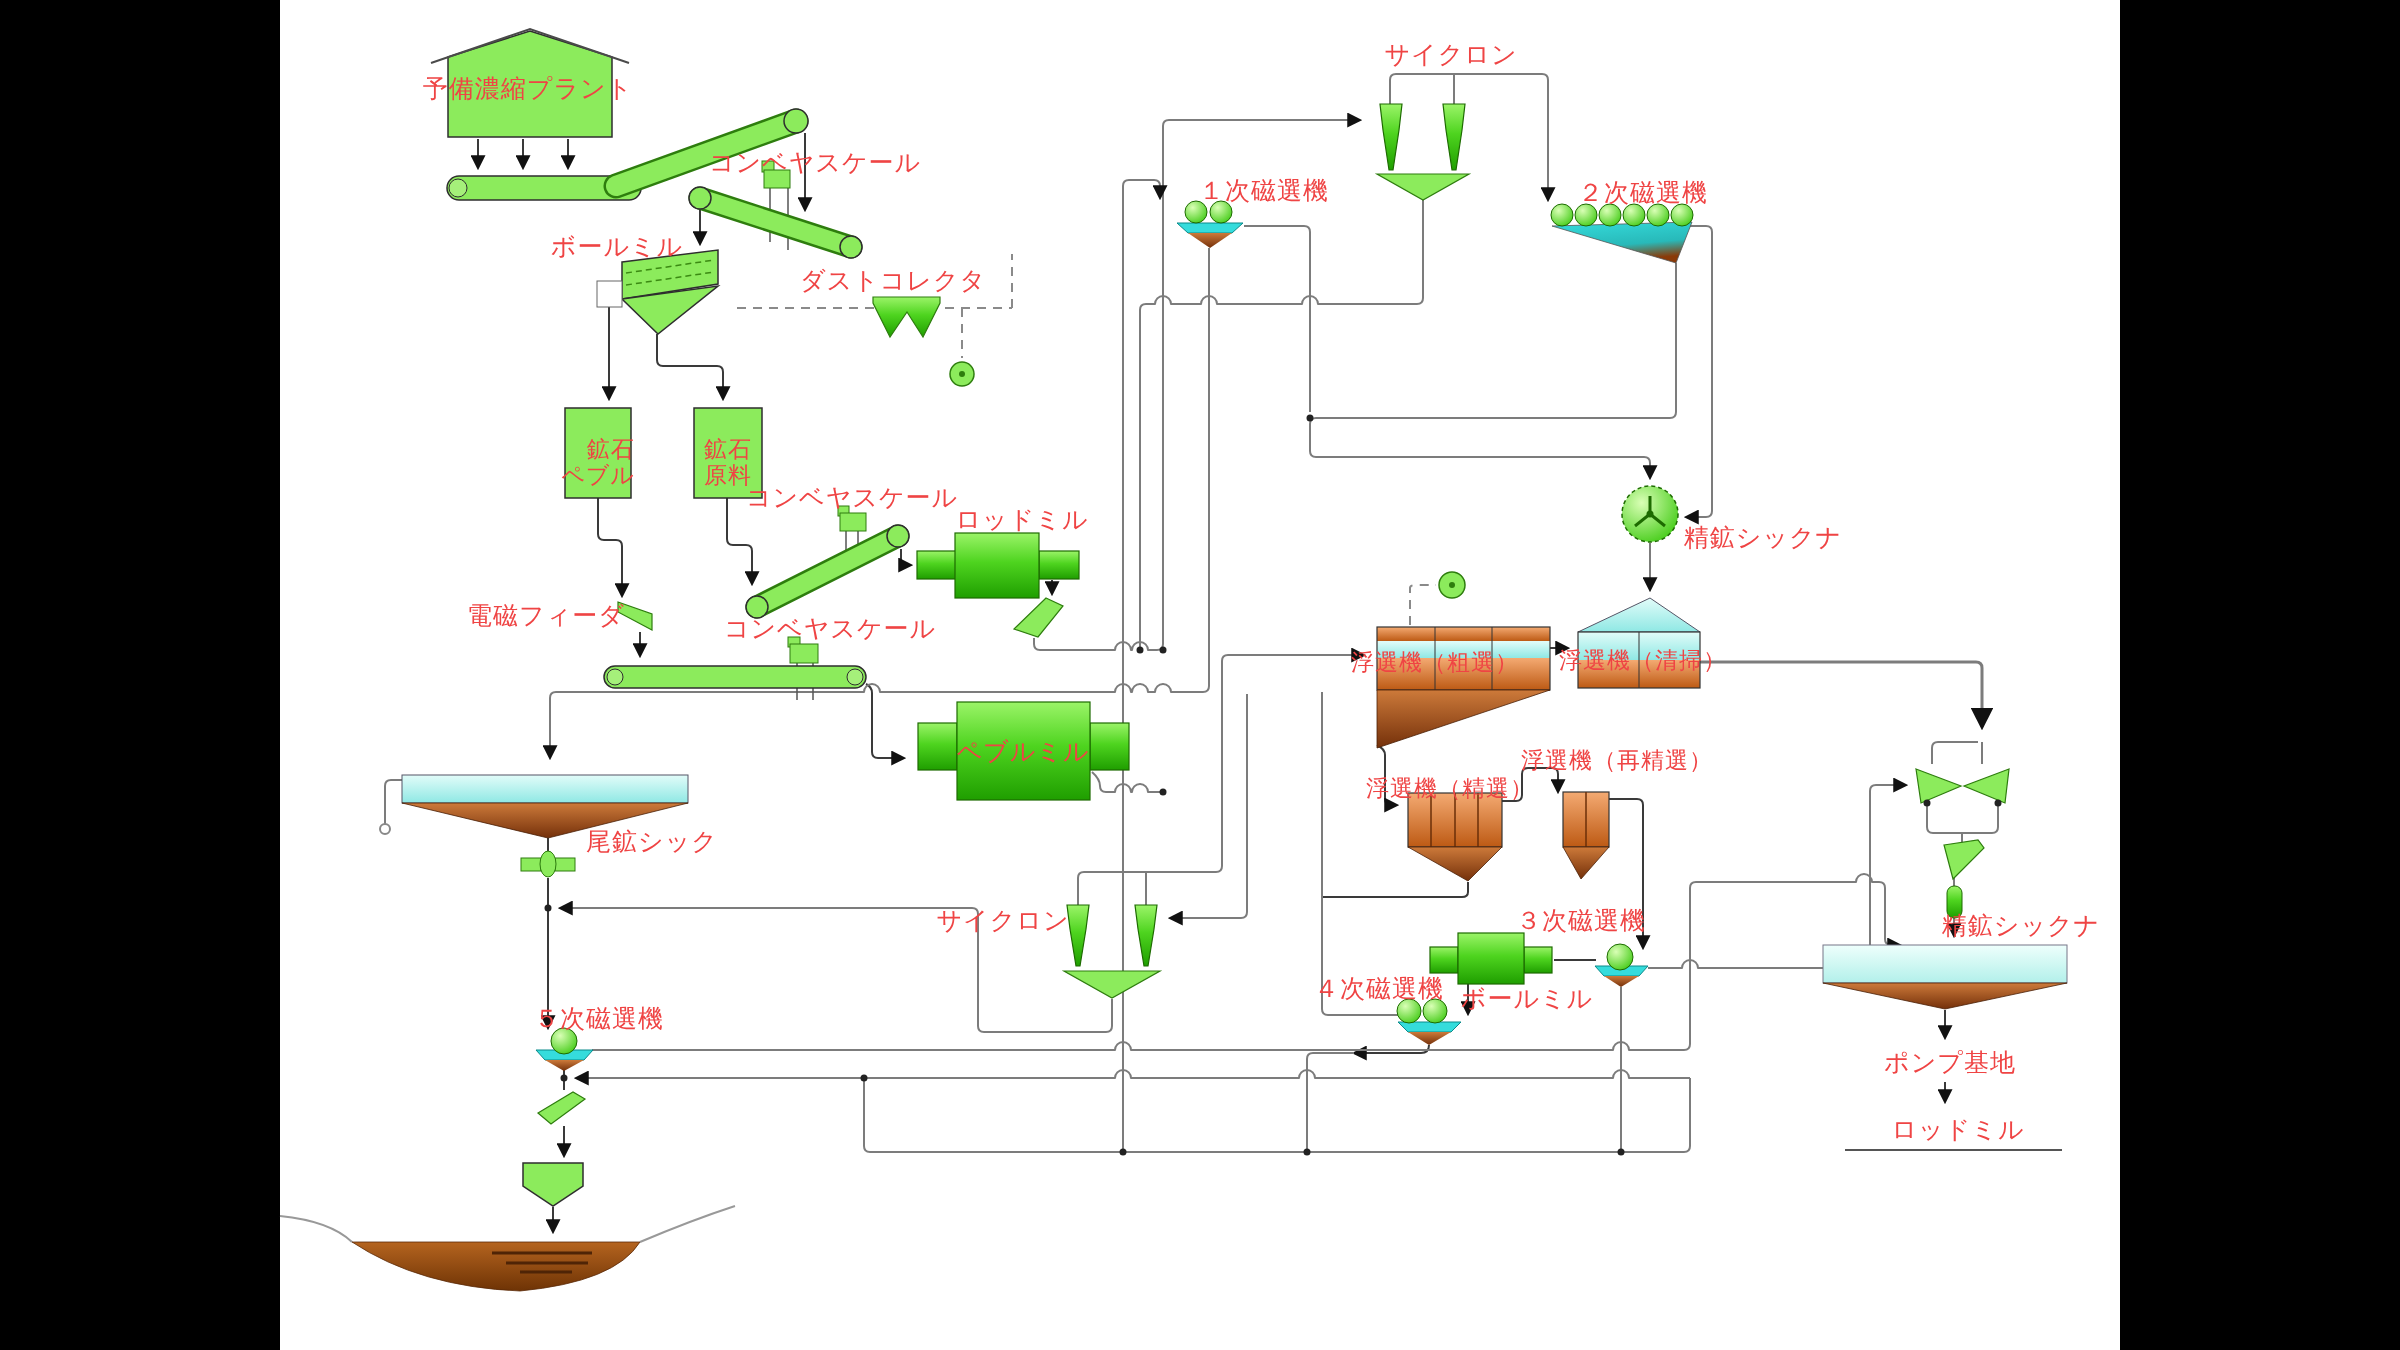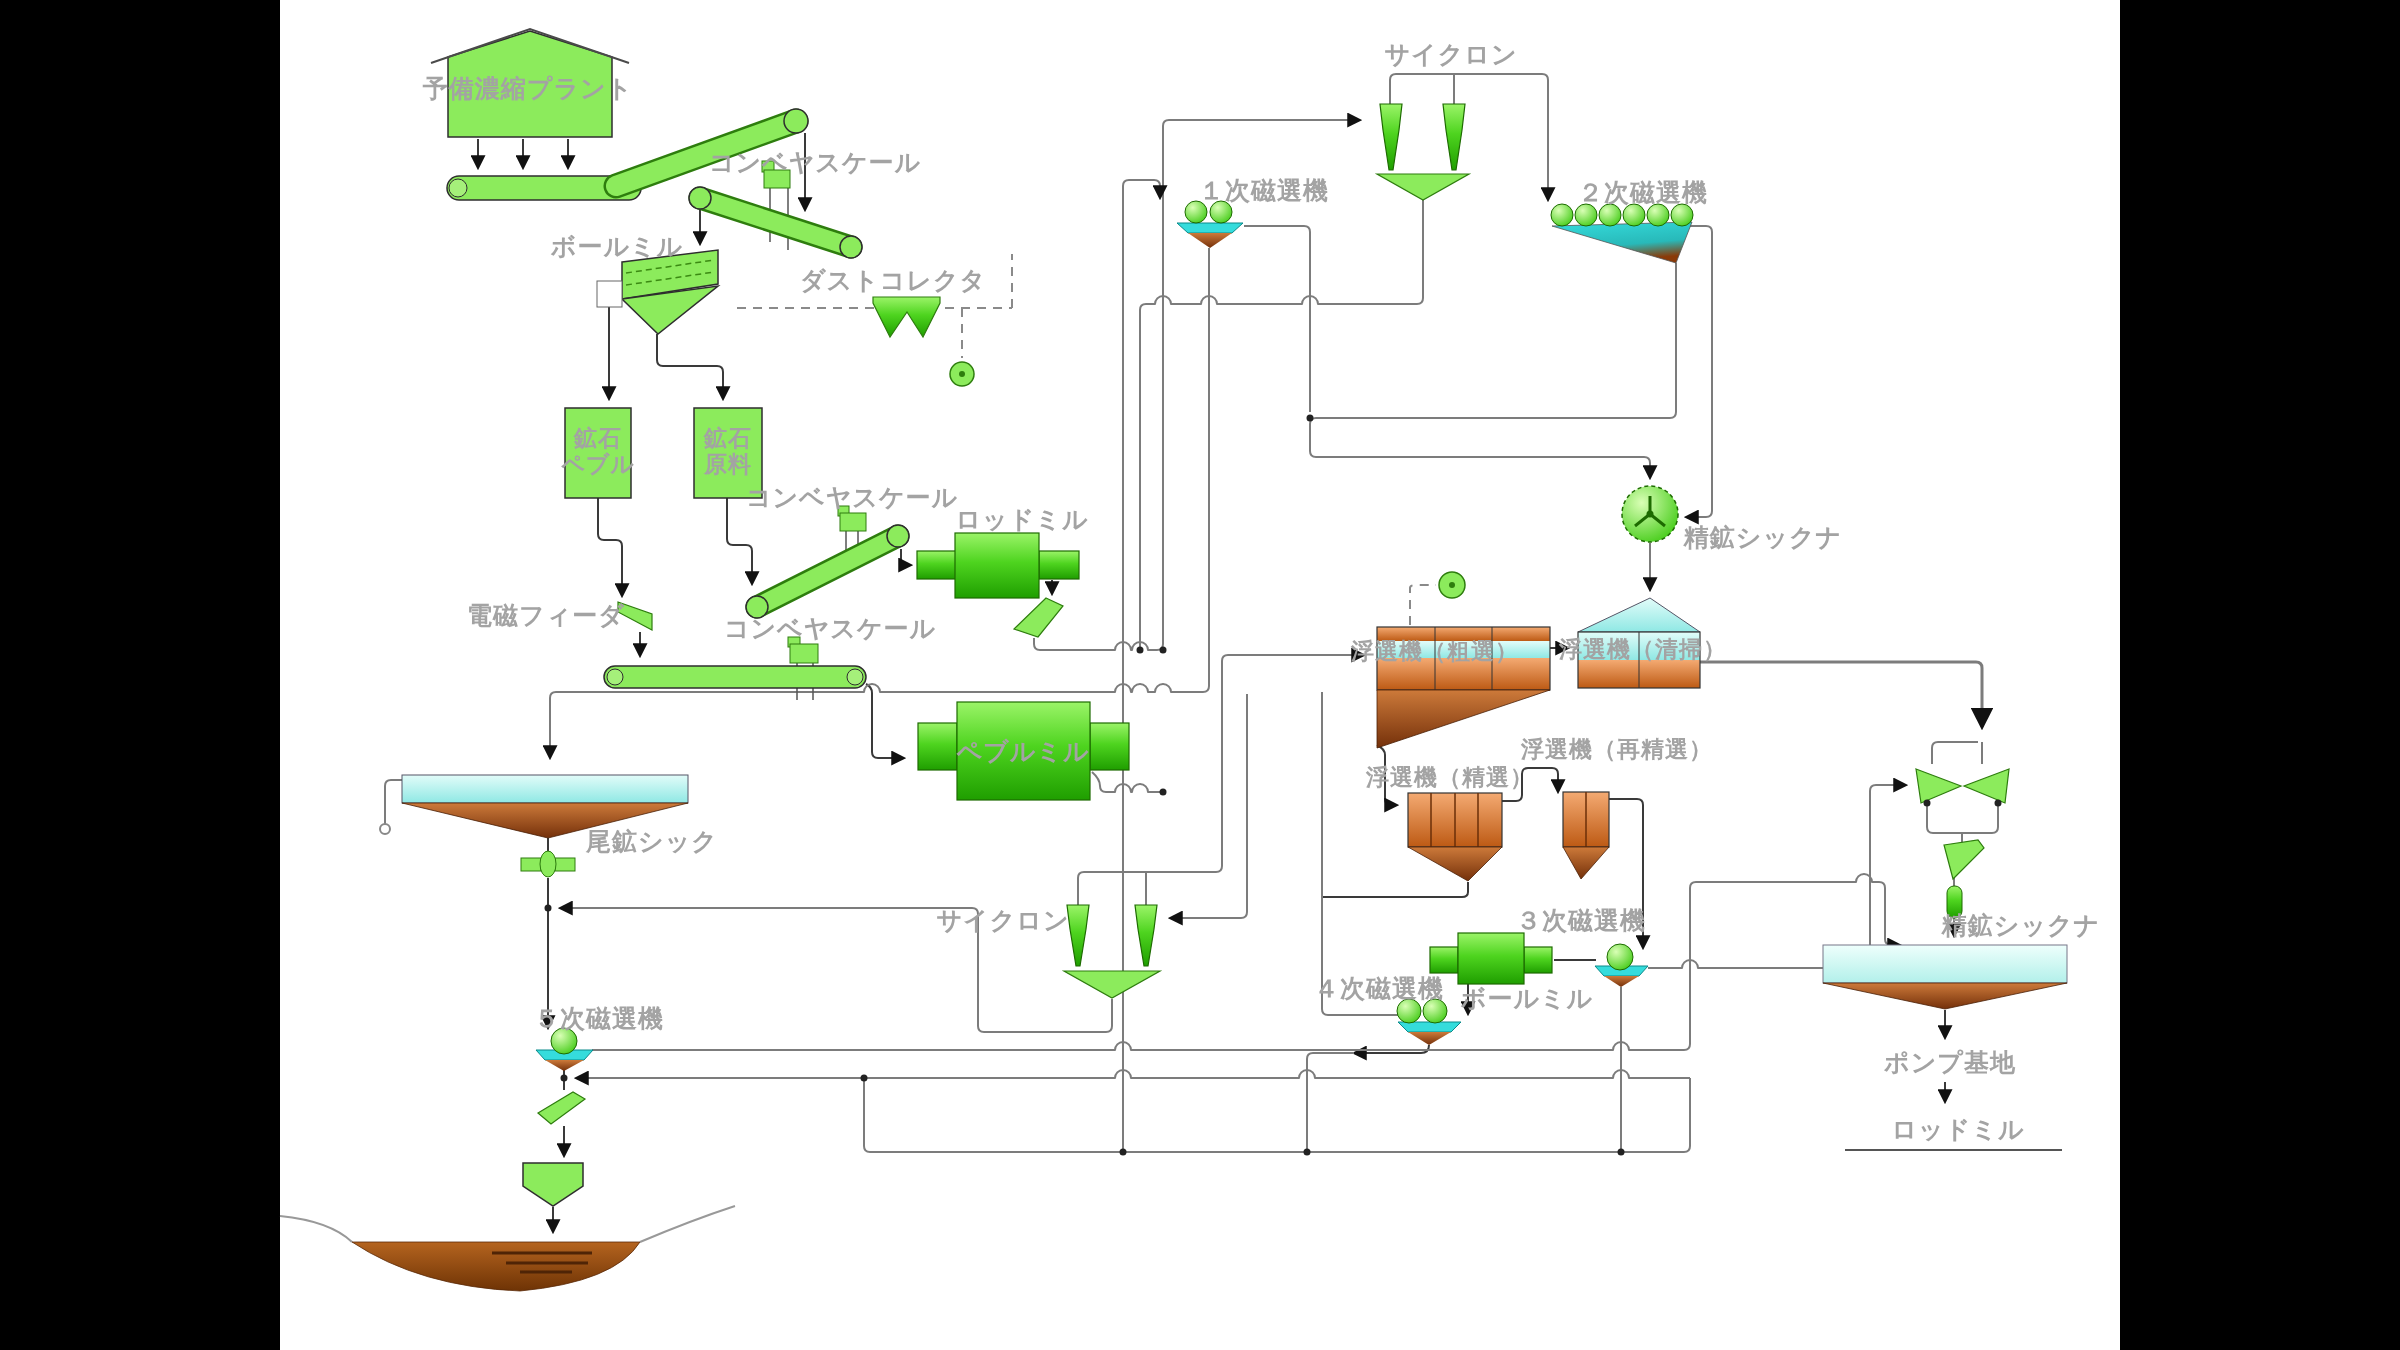--- a/index.html
+++ b/index.html
@@ -1,22 +1,22 @@
 <!DOCTYPE html>
 <html><head>
 <meta charset="utf-8">
 <style>
   html,body{margin:0;padding:0;background:#000;}
   #stage{position:relative;width:2400px;height:1350px;background:#000;overflow:hidden;
          font-family:"Liberation Sans","DejaVu Sans",sans-serif;}
   #canvas{position:absolute;left:280px;top:0;width:1840px;height:1350px;background:#fff;}
   #overlay{position:absolute;left:0;top:0;width:2400px;height:1350px;}
-  .lbl{position:absolute;transform:translate(-50%,-50%);font-size:25px;font-weight:700;
-       color:#a3a3a3;white-space:pre-line;text-align:center;letter-spacing:1px;line-height:1.12;}
-  .lbl.sm{font-size:23px;}
+  .lbl{position:absolute;transform:translate(-50%,-50%);font-size:25px;font-weight:400;
+       color:#ef4444;white-space:pre-line;text-align:right;letter-spacing:1px;line-height:1.12;}
+  .lbl.sm{font-size:23px;margin-top:11px;}
   .lbl.ul{border-bottom:none;}
 </style>
 </head>
 <body>
 
 <div id="stage">
   <div id="canvas"></div>
 
   <svg id="overlay" viewBox="0 0 2400 1350">
     <defs>

